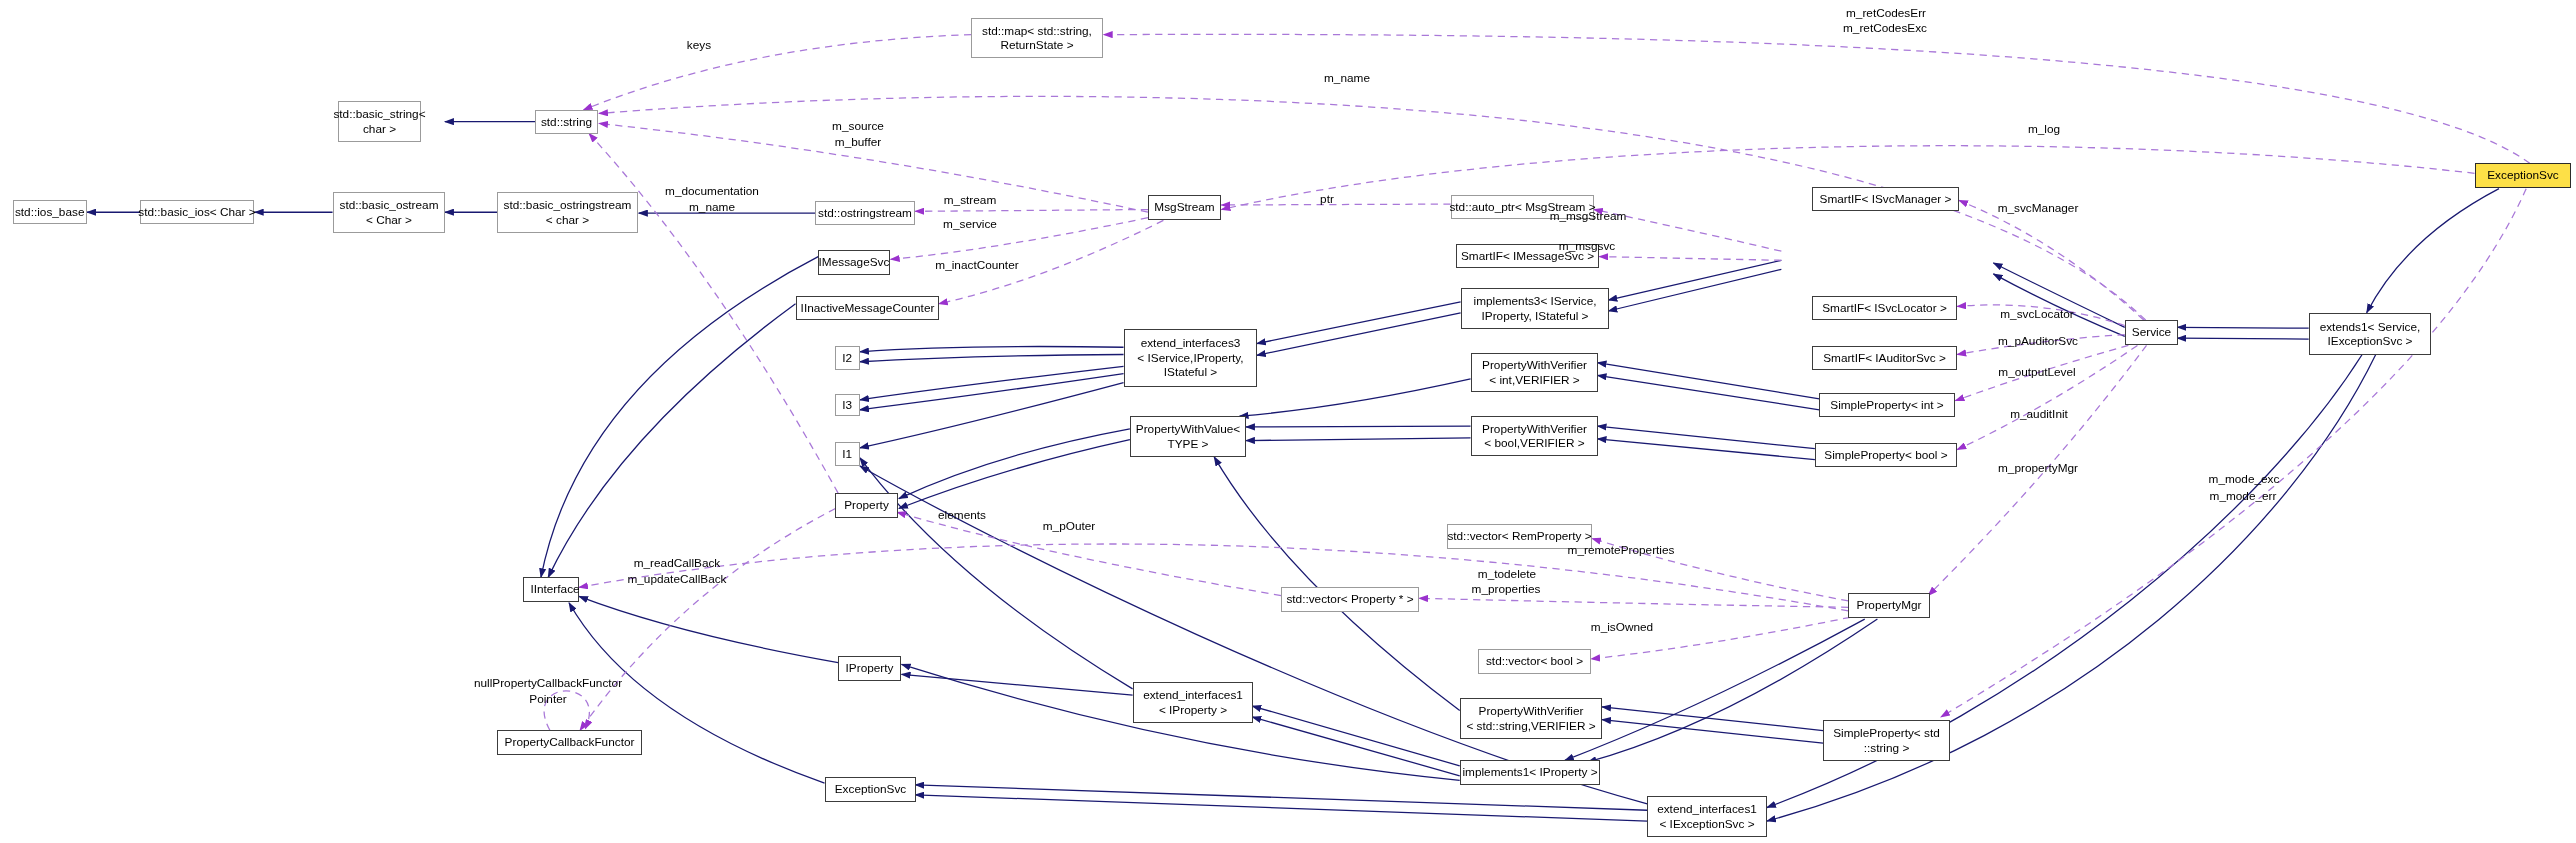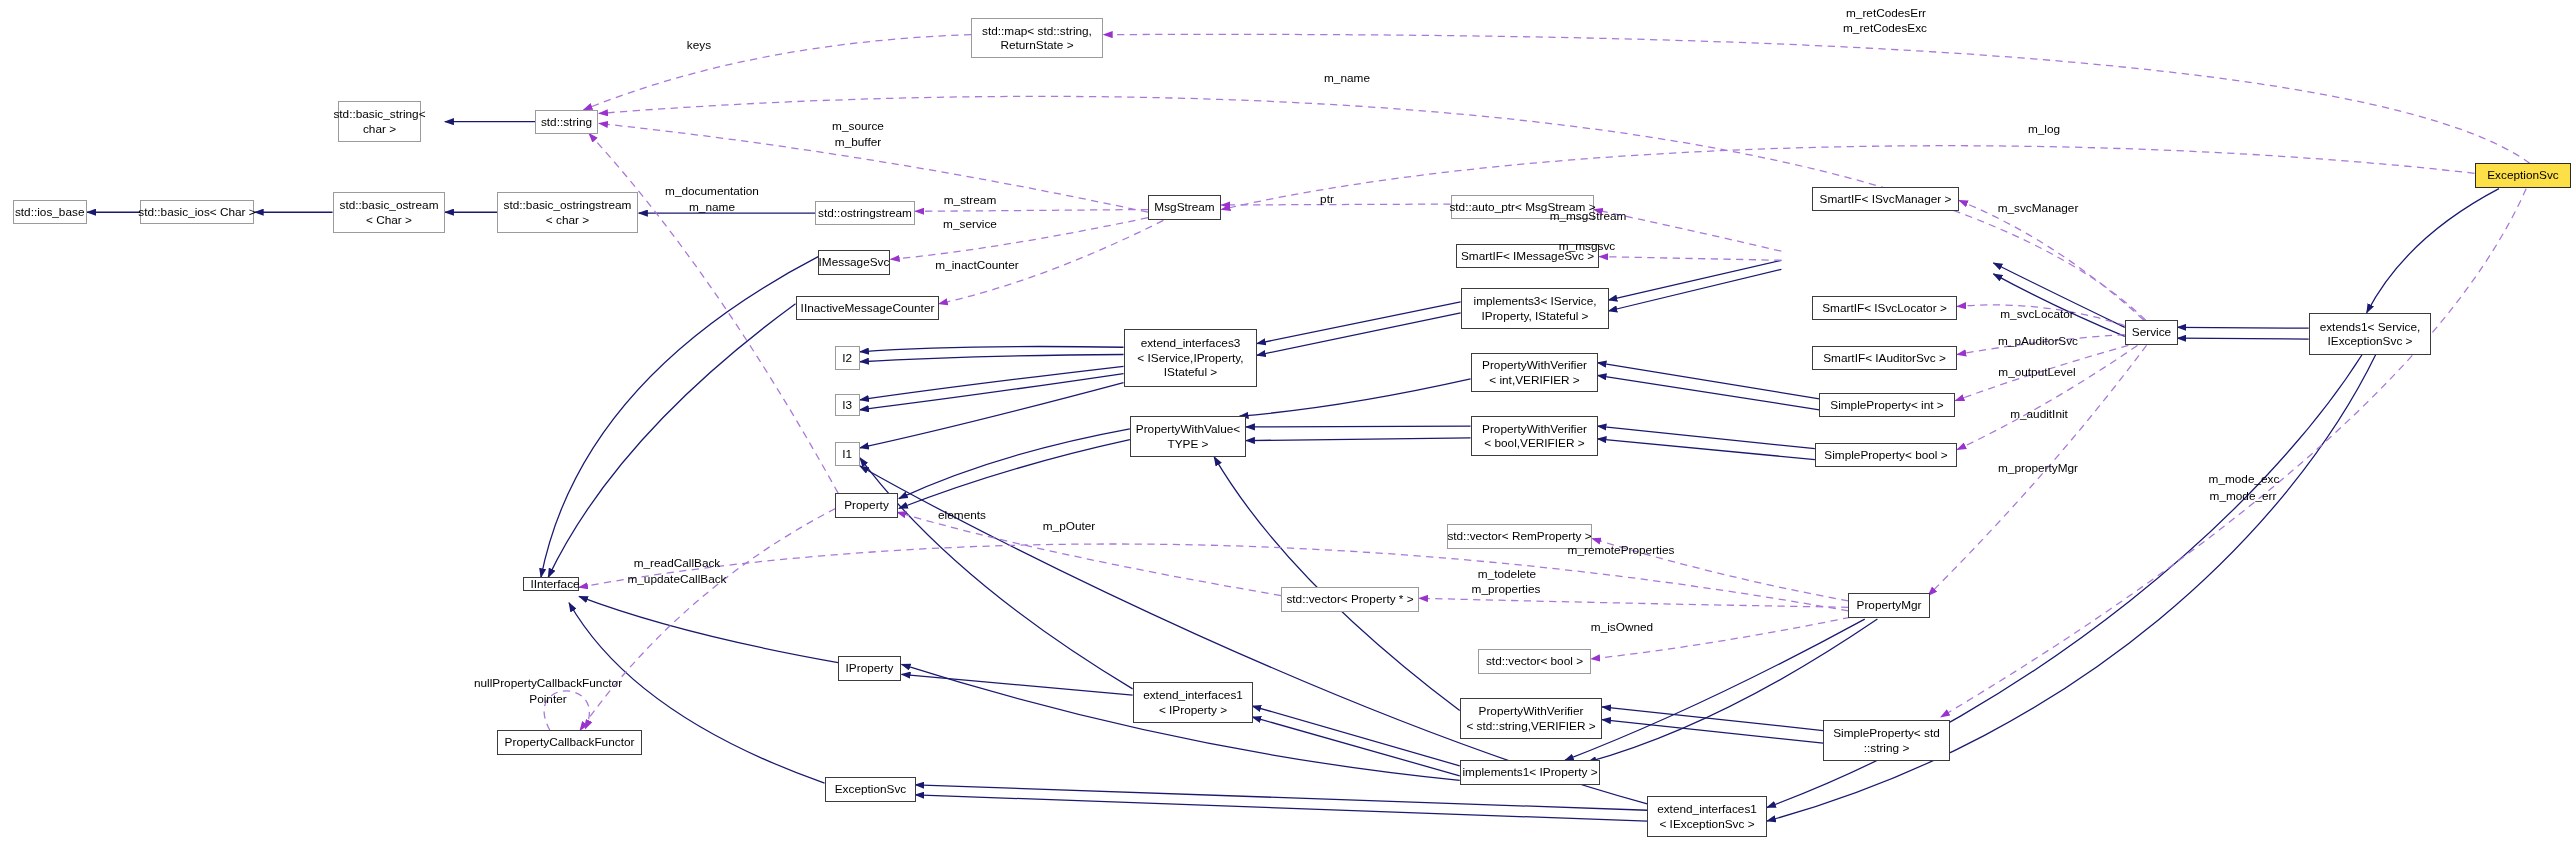--- a/index.html
+++ b/index.html
@@ -202,21 +202,21 @@
     </div>
     <div class="node class" style="left: 1815px; top: 443px; width: 142px; height: 23.6px;">
       <div>SimpleProperty&lt; bool &gt;</div>
     </div>
     <div class="node class" style="left: 835px; top: 493px; width: 63px; height: 25px;">
       <div>Property</div>
     </div>
     <div class="node external" style="left: 1447px; top: 524px; width: 145px; height: 25px;">
       <div>std::vector&lt; RemProperty &gt;</div>
     </div>
-    <div class="node class" style="left: 523px; top: 577px; width: 56px; height: 14px; padding-left: 8px;">
+    <div class="node class" style="left: 523px; top: 577px; width: 56px; height: 25px; padding-left: 8px;">
       <div>IInterface</div>
     </div>
     <div class="node external" style="left: 1281px; top: 587px; width: 138px; height: 24.5px;">
       <div>std::vector&lt; Property * &gt;</div>
     </div>
     <div class="node class" style="left: 1848px; top: 593px; width: 82px; height: 25px;">
       <div>PropertyMgr</div>
     </div>
     <div class="node external" style="left: 1478px; top: 649px; width: 113px; height: 24.5px;">
       <div>std::vector&lt; bool &gt;</div>

